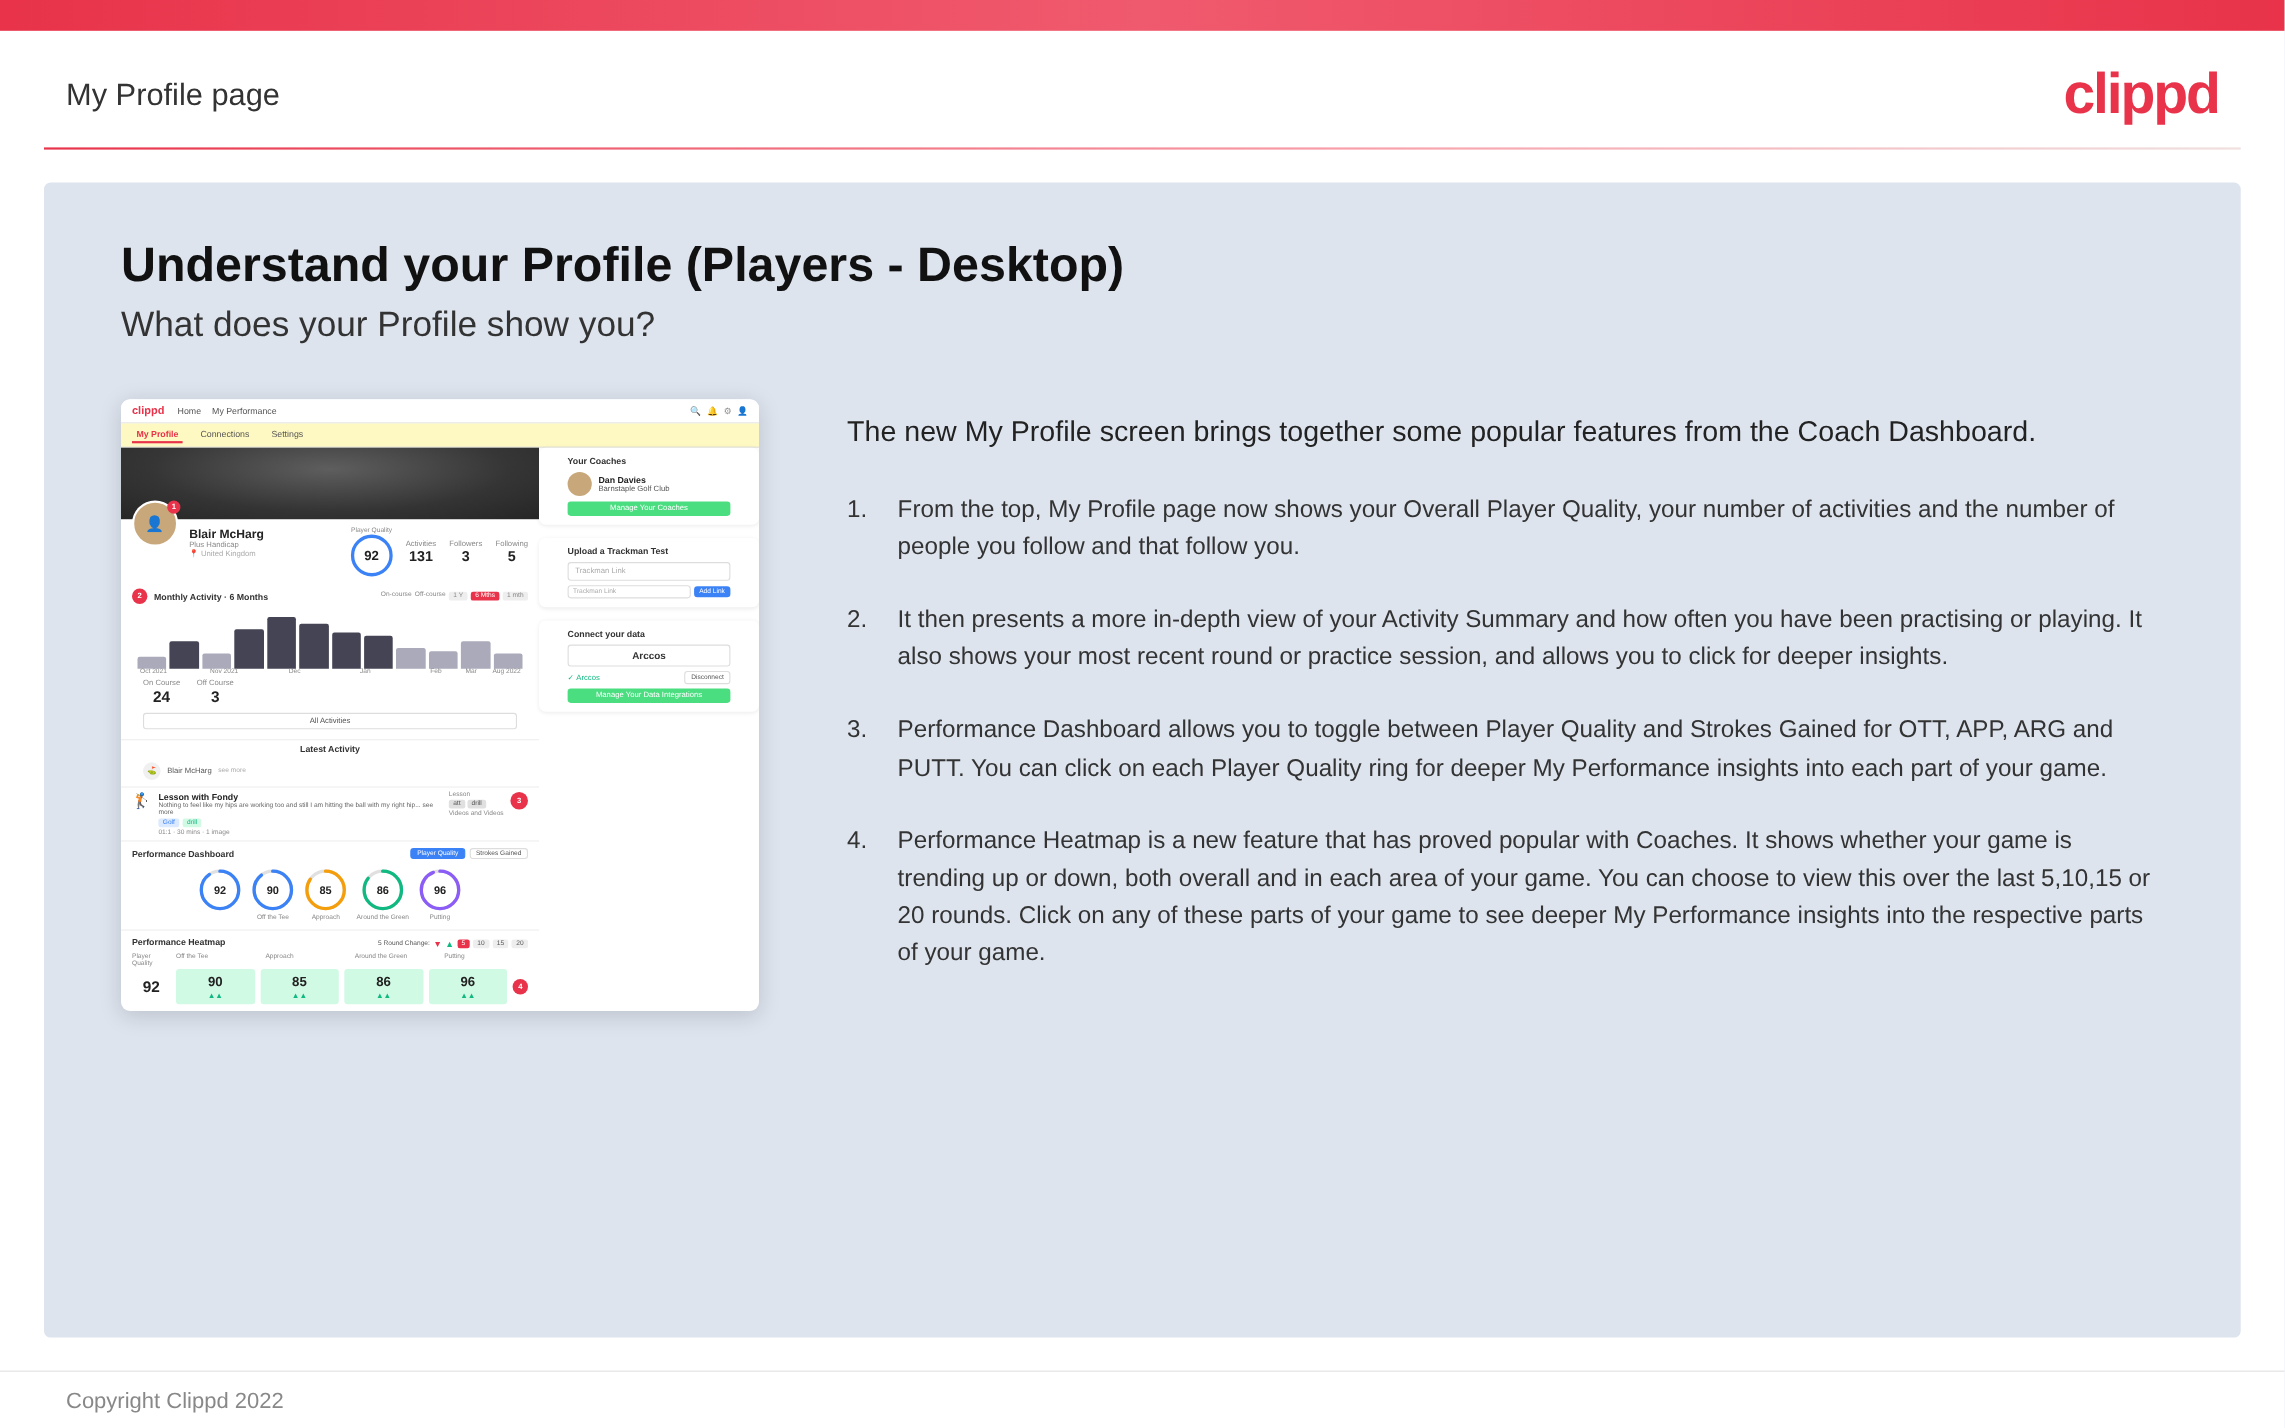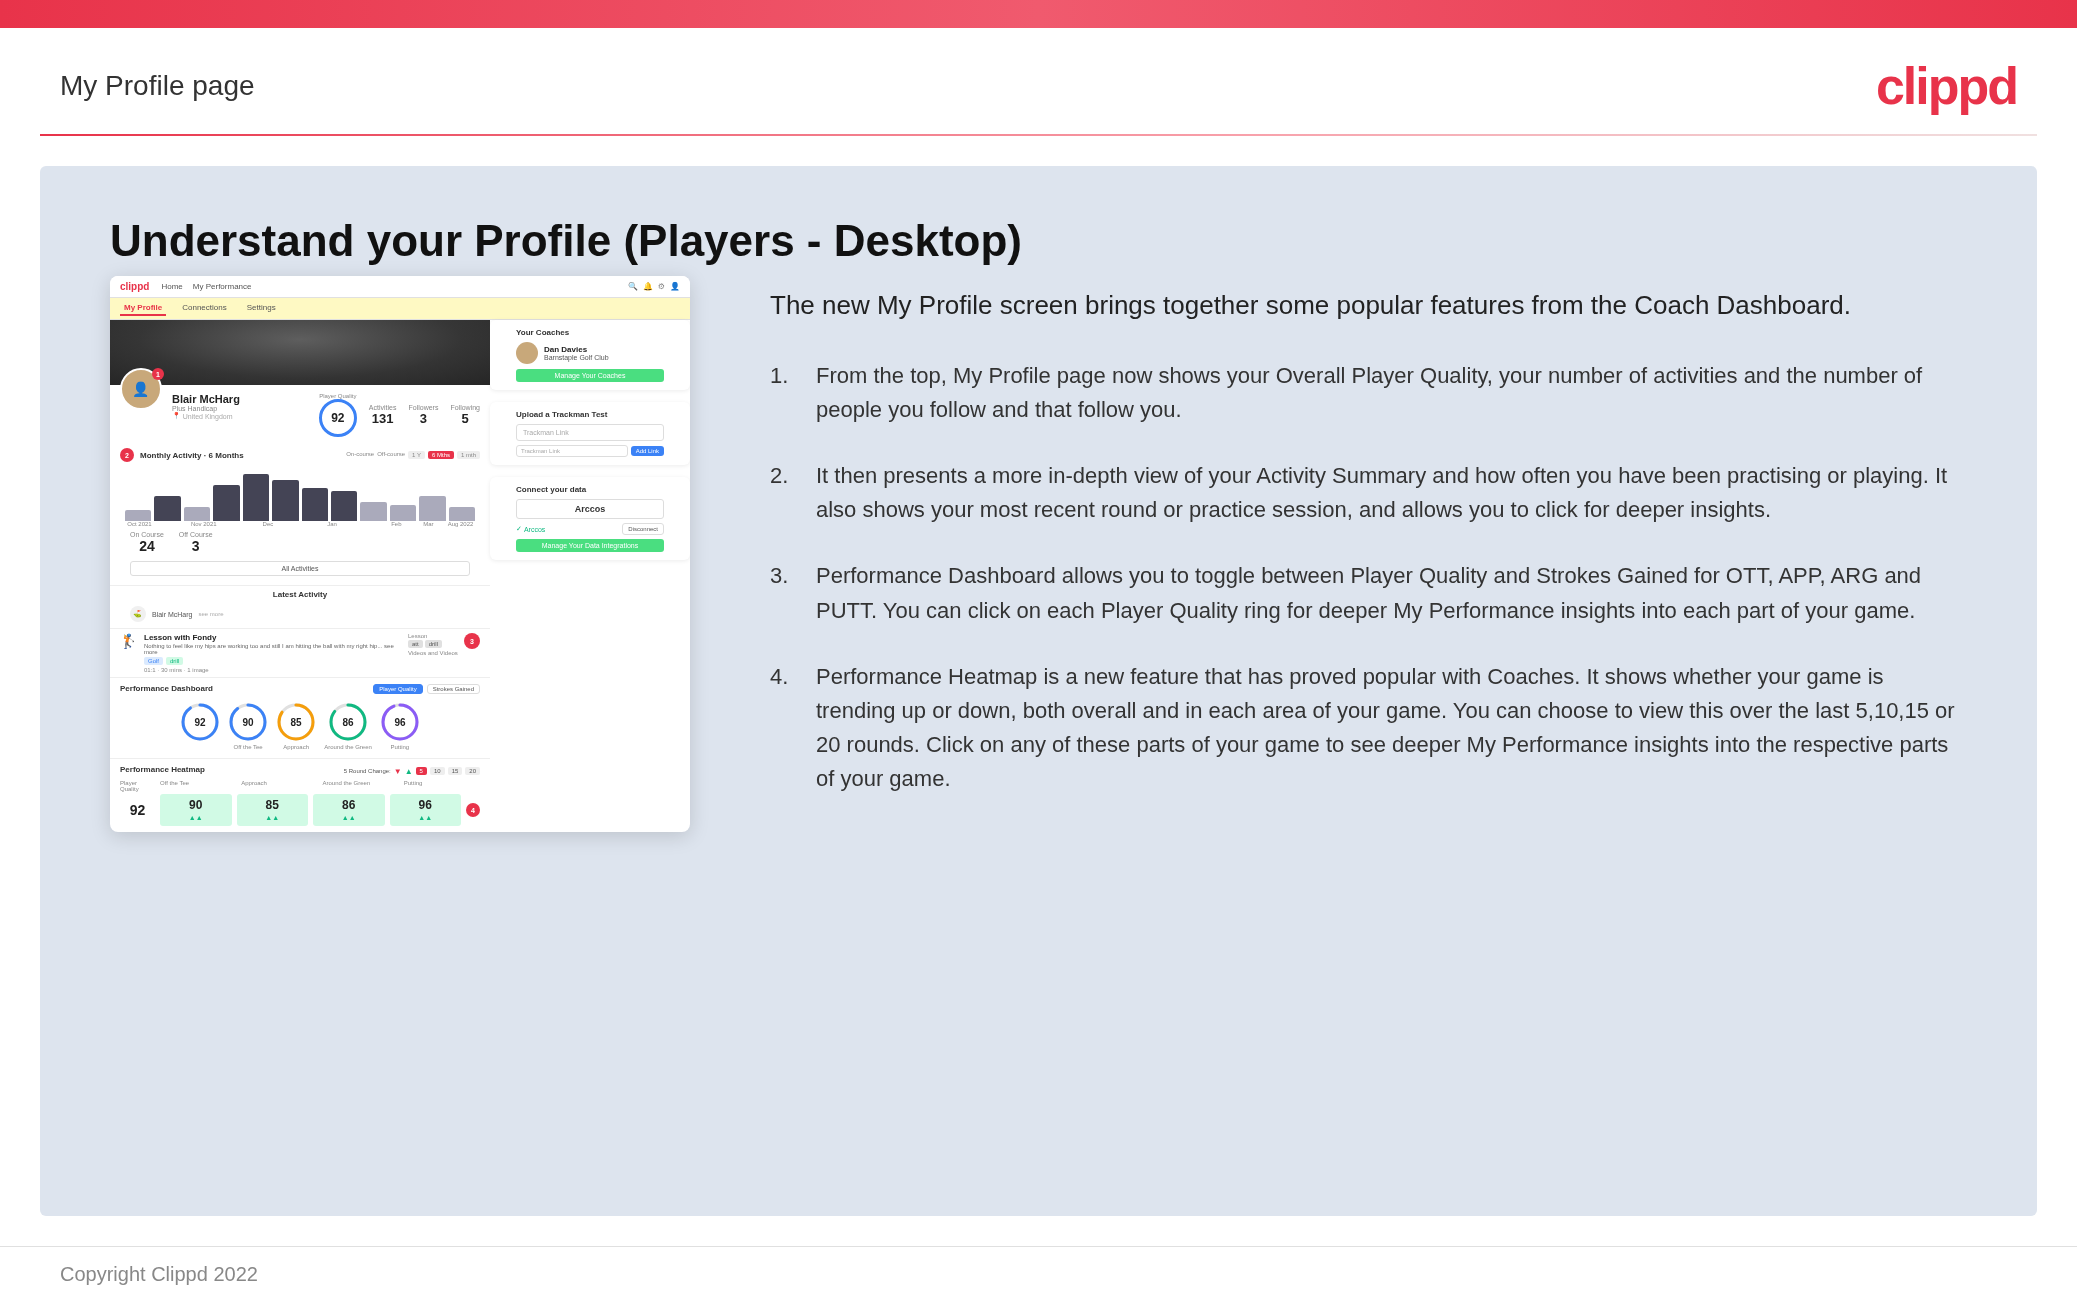--- a/index.html
+++ b/index.html
@@ -393,20 +393,21 @@
     .app-tag-blue { background: #dbeafe; color: #3b82f6; }
     .app-tag-green { background: #d1fae5; color: #10b981; }
 
     
     .app-perf-section {
       padding: 6px 10px 4px 10px;
       border-bottom: 1px solid #eee;
     }
     .app-perf-header {
       display: flex;
+      align-items: center;
       justify-content: space-between;
       margin-bottom: 4px;
     }
     .app-perf-title {
       font-size: 8px;
       font-weight: 700;
       color: #333;
     }
     .app-perf-controls {
       display: flex;
@@ -557,20 +558,21 @@
 
 <div class="header">
   <span class="header-title">My Profile page</span>
   <span class="logo">clippd</span>
 </div>
 
 <div class="header-divider"></div>
 
 <div class="main-content">
   <h1 class="page-heading">Understand your Profile (Players - Desktop)</h1>
+  <p class="page-subheading">What does your Profile show you?</p>
 
   <div class="content-columns">
 
     <div class="screenshot-col">
       <div class="app-screenshot">
 
         <div class="app-nav">
           <span class="app-nav-logo">clippd</span>
           <div class="app-nav-items">
             <span>Home</span>

